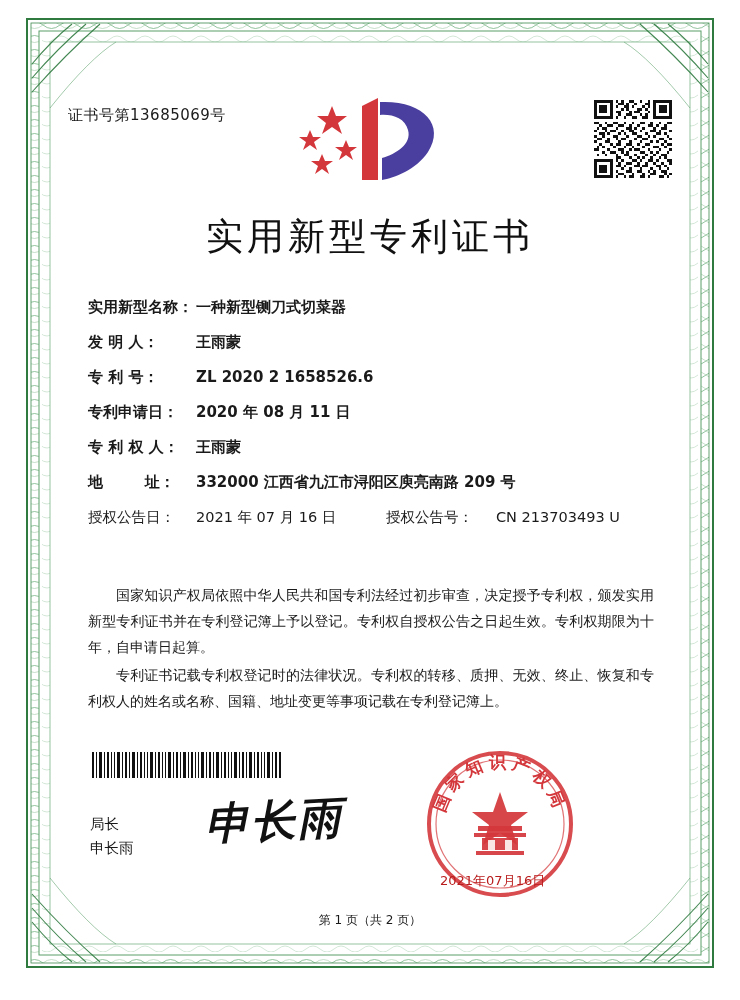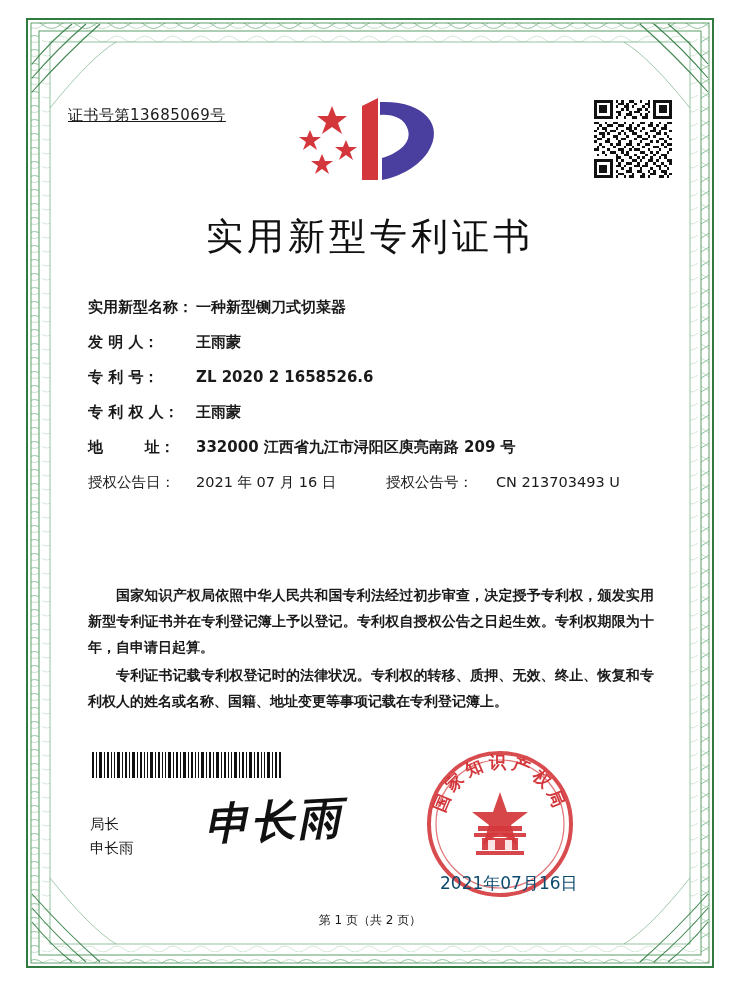--- a/index.html
+++ b/index.html
@@ -32,21 +32,20 @@
 
   
   .cert-no {
     position: absolute;
     left: 68px;
     top: 106px;
     font-size: 15px;
     letter-spacing: 0.5px;
     color: #1a1a1a;
     font-family: "DejaVu Sans", sans-serif;
-    text-decoration: underline;
   }
 
   .logo {
     position: absolute;
     left: 296px;
     top: 96px;
     width: 150px;
     height: 92px;
   }
 
@@ -115,21 +114,20 @@
     width: 566px;
     font-size: 14px;
     line-height: 26px;
     text-align: justify;
     font-family: "DejaVu Sans", sans-serif;
     color: #1a1a1a;
   }
   .para {
     text-indent: 28px;
     margin: 0 0 2px 0;
-    font-weight: bold;
   }
 
   
   .barcode {
     position: absolute;
     left: 92px;
     top: 752px;
     width: 190px;
     height: 26px;
   }
@@ -161,22 +159,22 @@
     position: absolute;
     left: 424px;
     top: 748px;
     width: 152px;
     height: 152px;
   }
   .seal-date {
     position: absolute;
     left: 440px;
     top: 872px;
-    font-size: 17px;
-    color: #0c4a6e;
+    font-size: 13px;
+    color: #b91c1c;
     font-family: "DejaVu Sans", sans-serif;
   }
 
   
   .page-no {
     position: absolute;
     left: 0;
     right: 0;
     top: 912px;
     text-align: center;
@@ -464,20 +462,24 @@
     </div>
     <div class="field-row">
       <span class="field-label">发 明 人：</span>
       <span class="field-value">王雨蒙</span>
     </div>
     <div class="field-row">
       <span class="field-label">专 利 号：</span>
       <span class="field-value">ZL 2020 2 1658526.6</span>
     </div>
     <div class="field-row">
+      <span class="field-label">专利申请日：</span>
+      <span class="field-value">2020 年 08 月 11 日</span>
+    </div>
+    <div class="field-row">
       <span class="field-label">专 利 权 人：</span>
       <span class="field-value">王雨蒙</span>
     </div>
     <div class="field-row">
       <span class="field-label">地        址：</span>
       <span class="field-value">332000 江西省九江市浔阳区庾亮南路 209 号</span>
     </div>
     <div class="dual-row">
       <span class="field-label">授权公告日：</span>
       <span class="field-value">2021 年 07 月 16 日</span>

